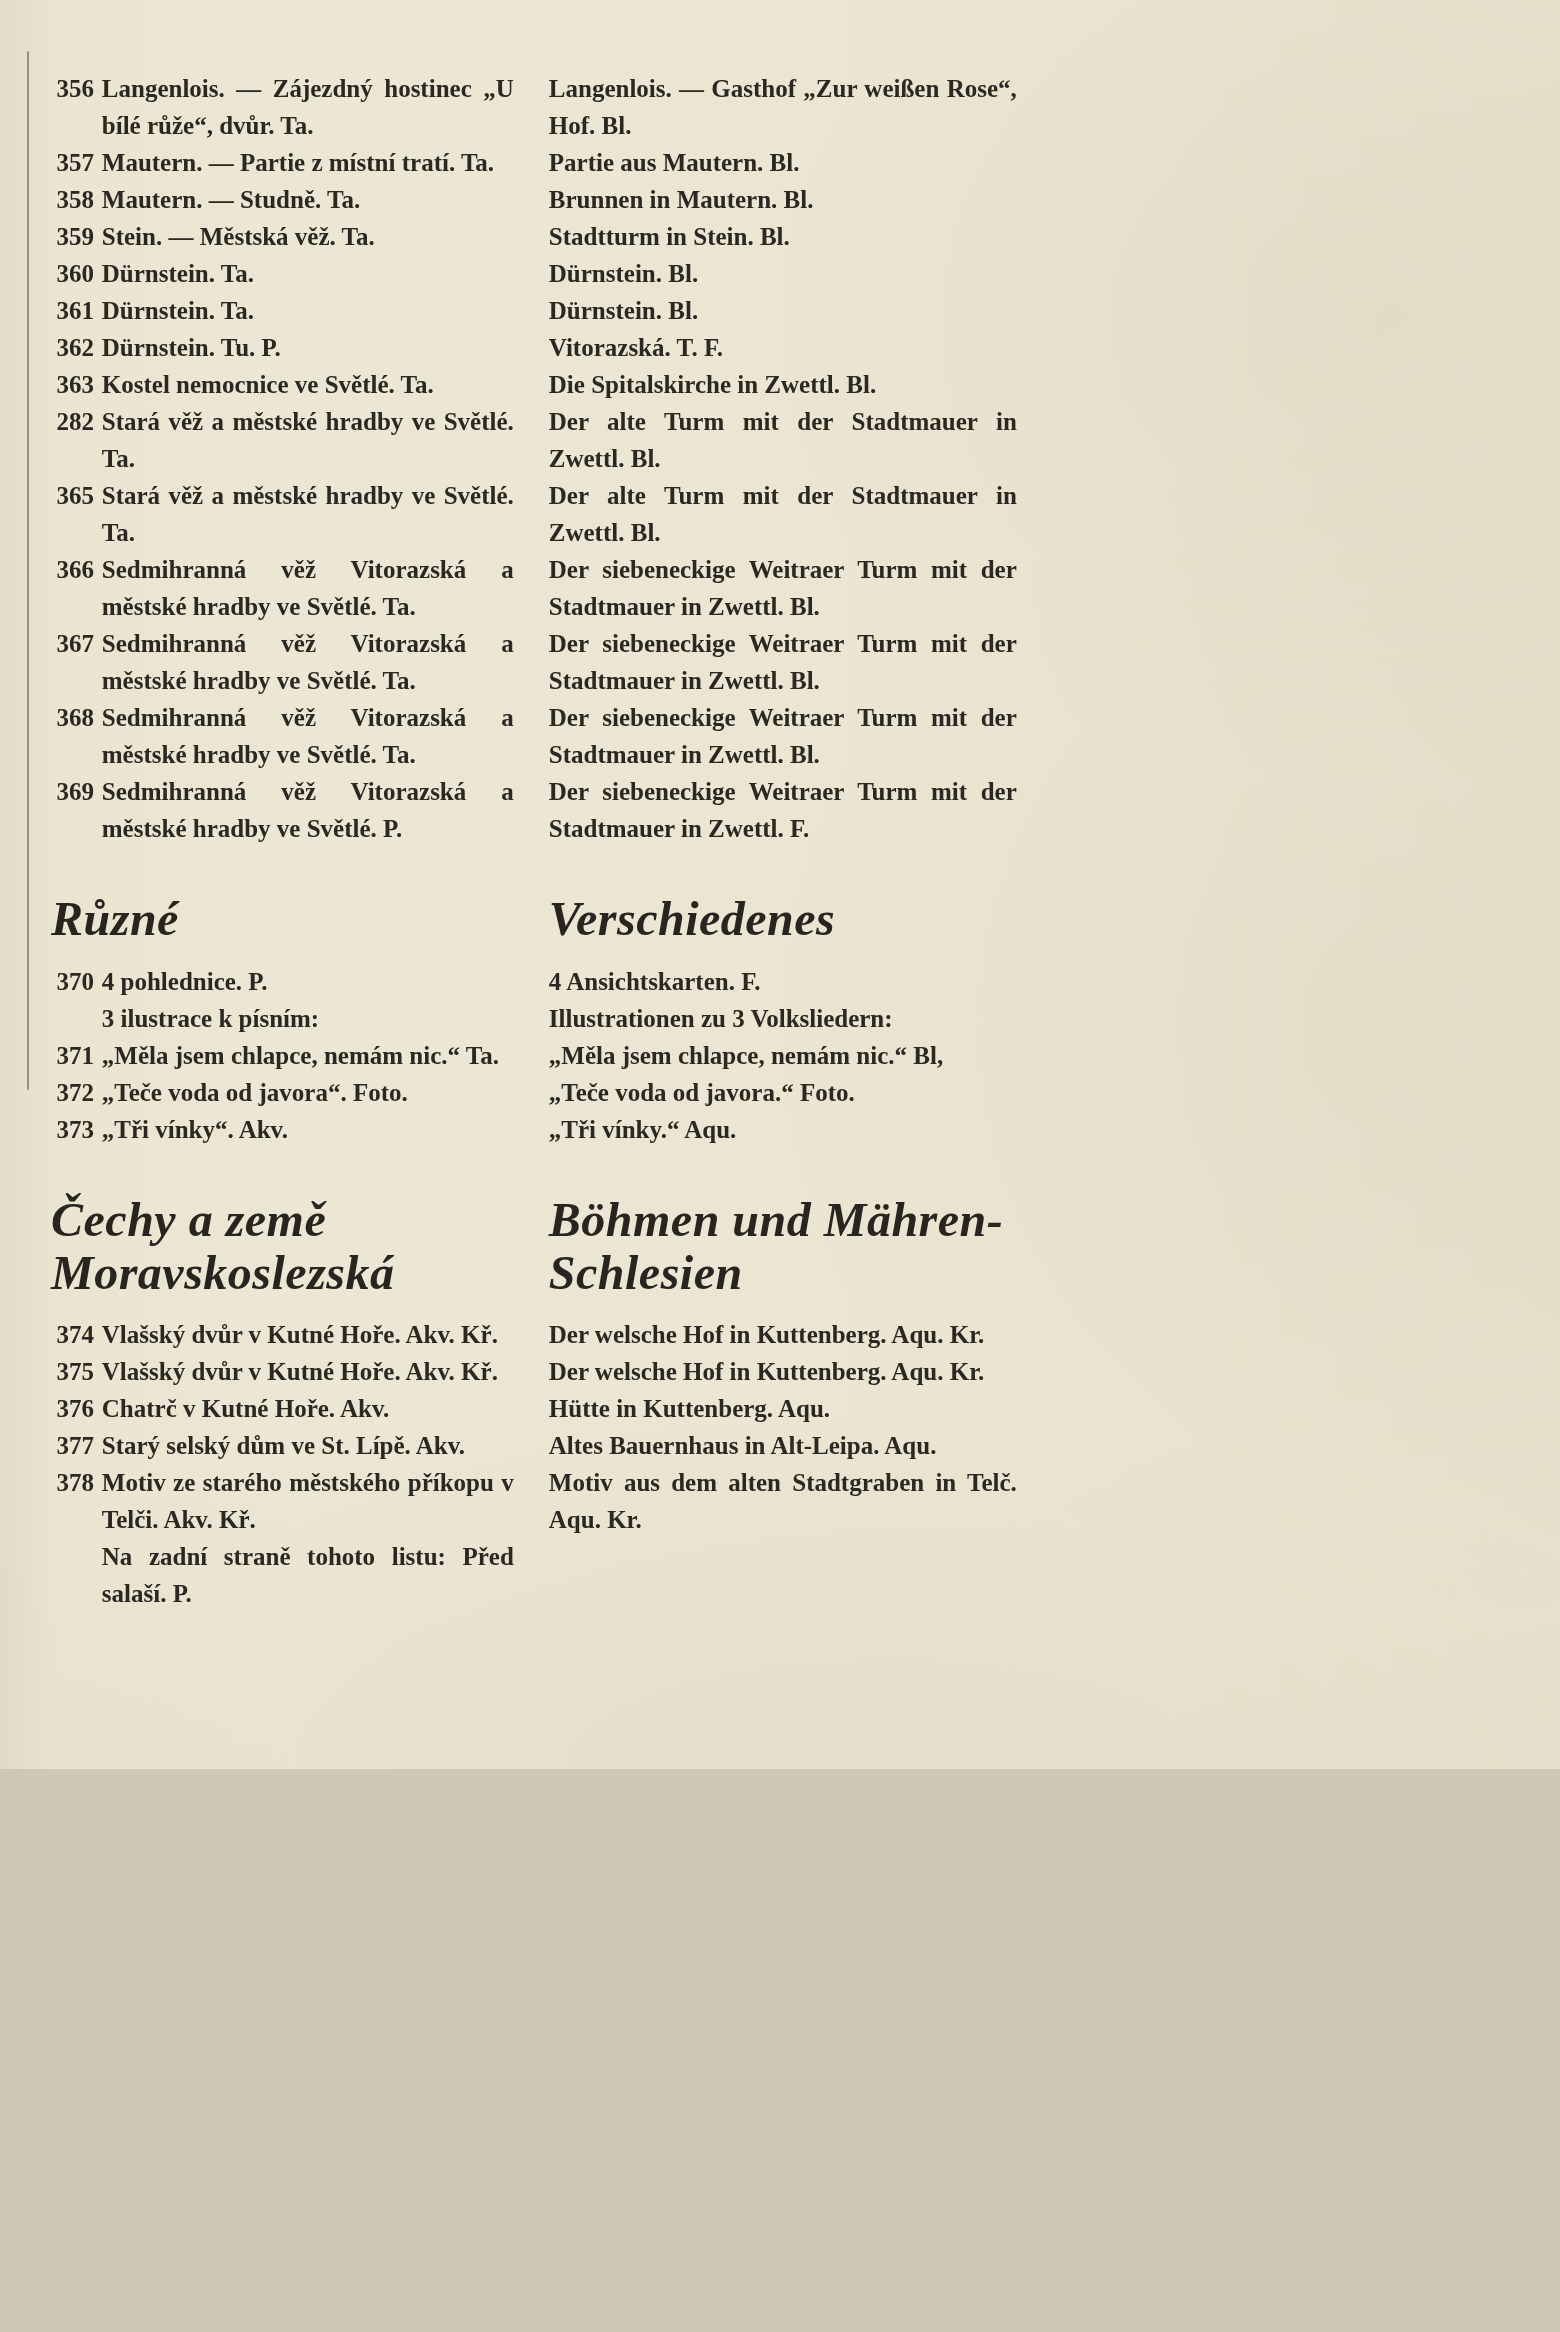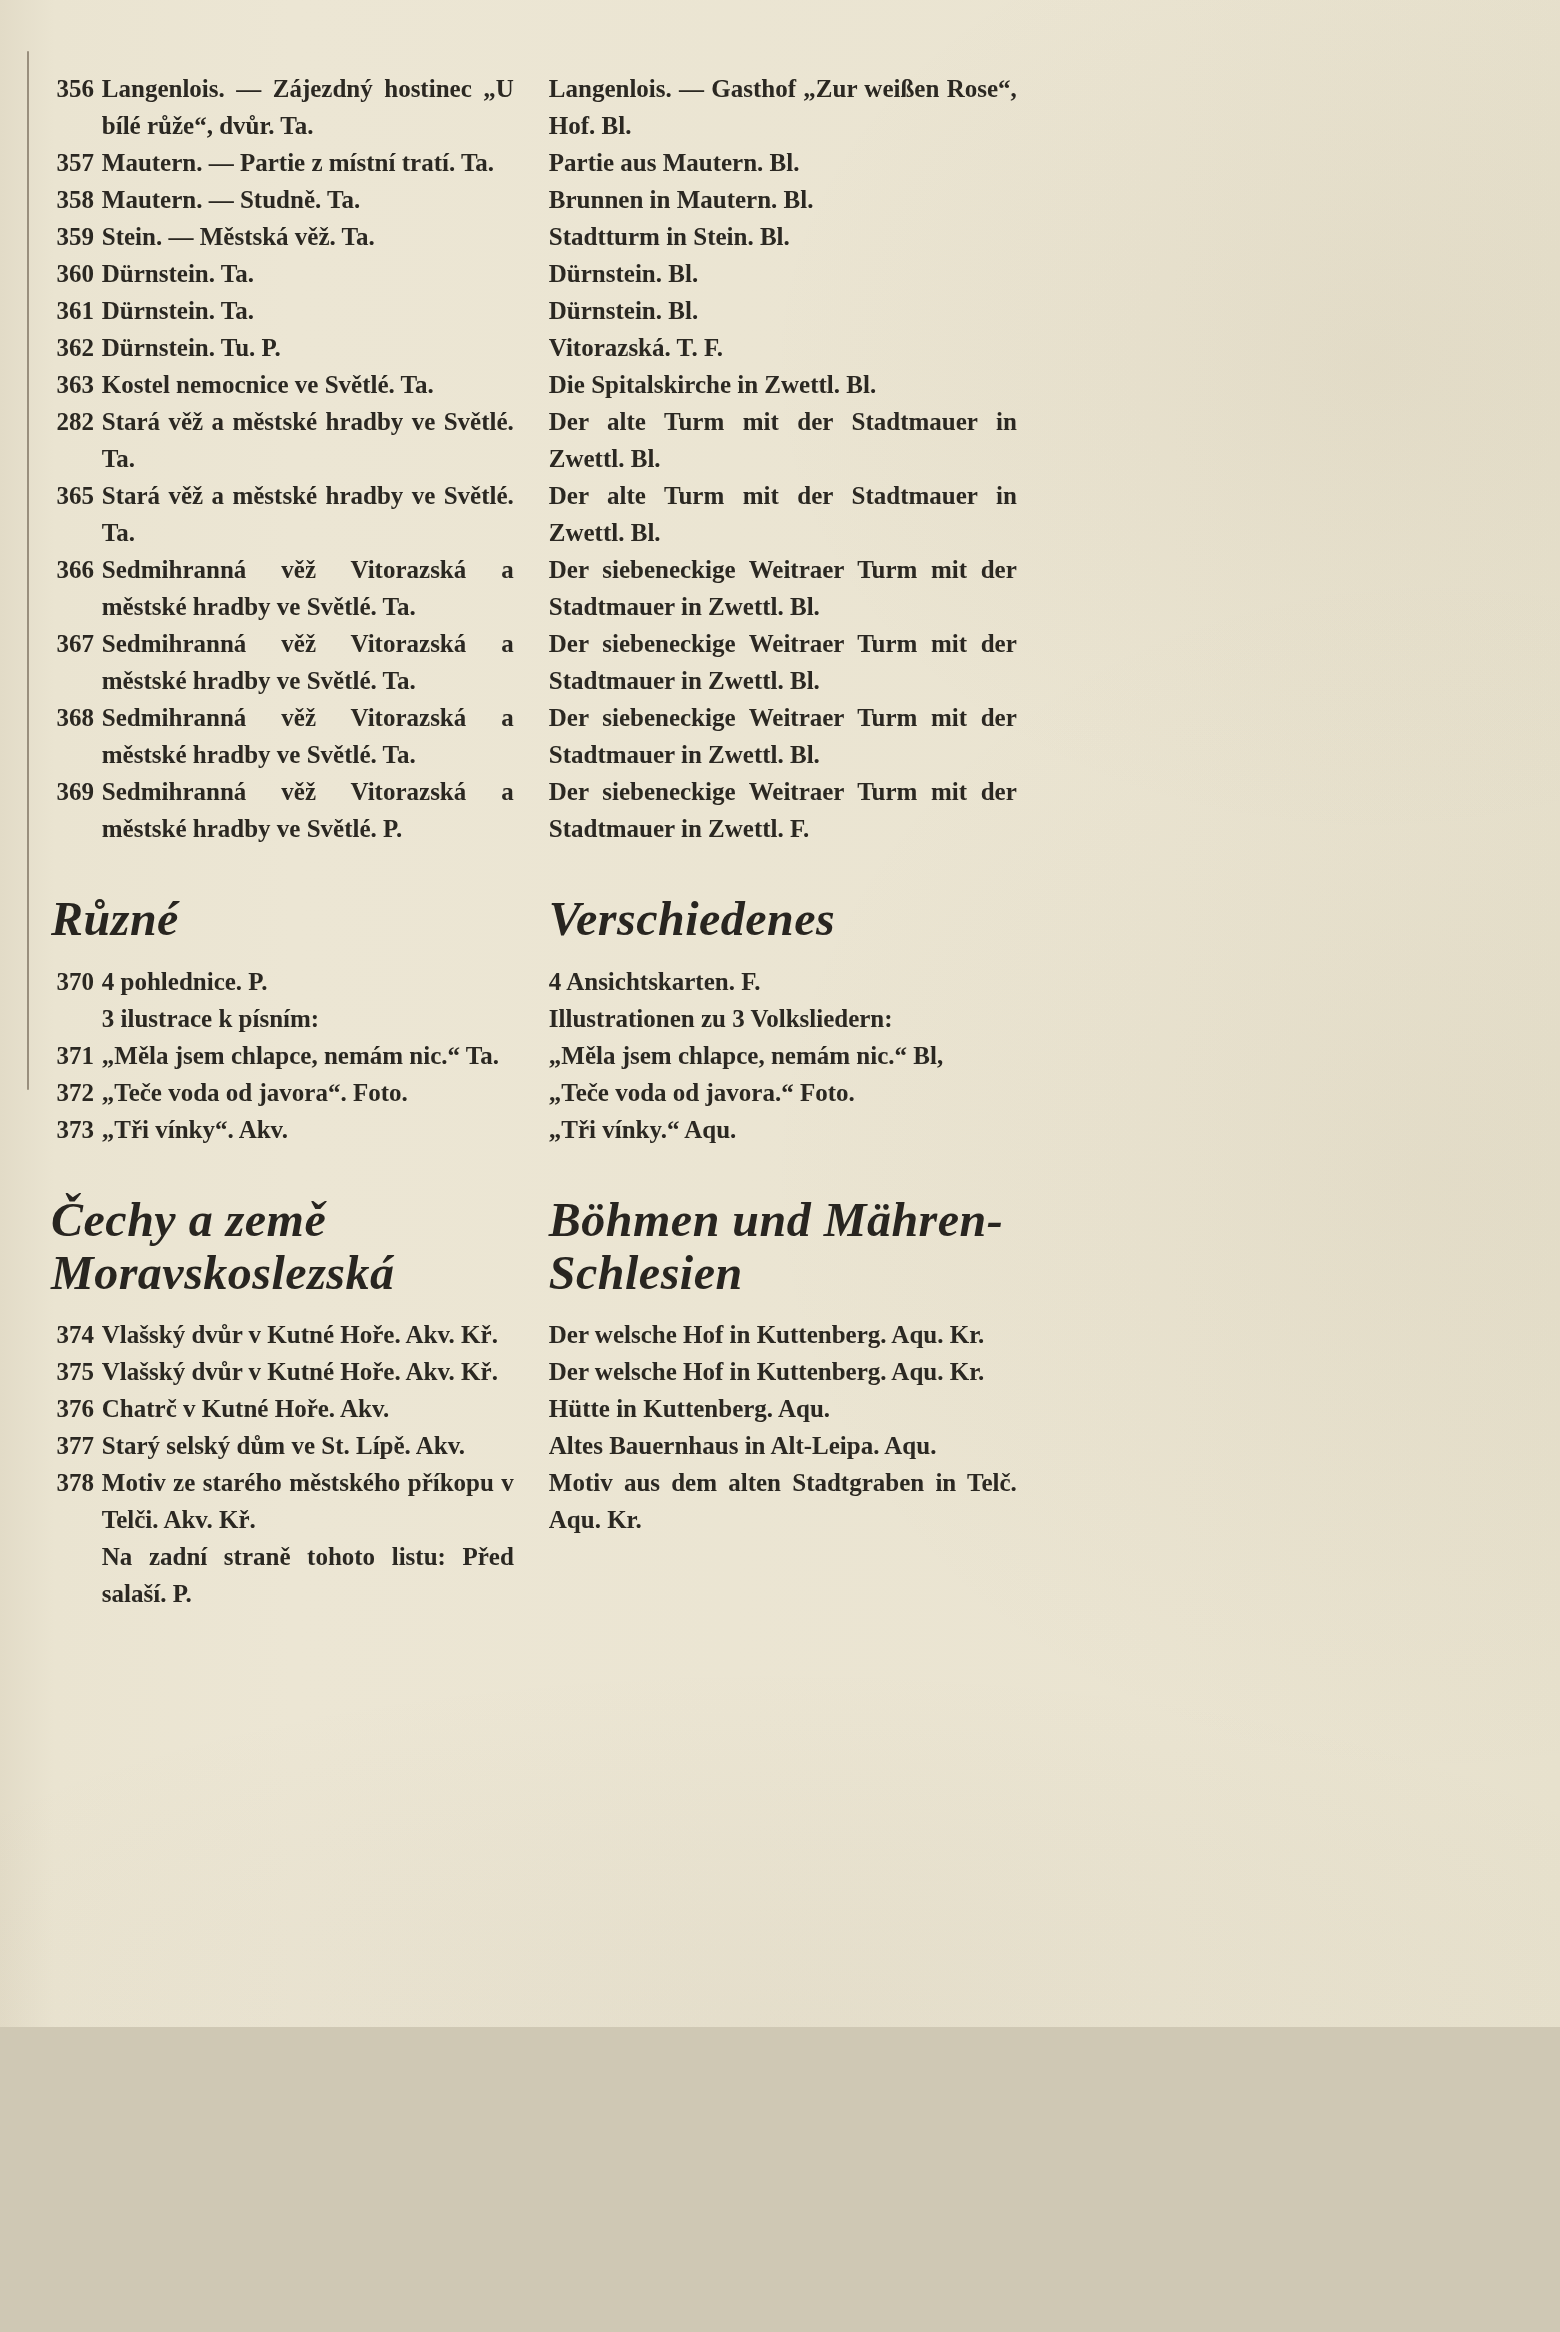--- a/index.html
+++ b/index.html
@@ -4,21 +4,21 @@
 <style>
   * { box-sizing: border-box; }
   html, body { margin: 0; padding: 0; }
   body {
     width: 1560px; height: 2333px;
     background: #cfc8b4;
     font-family: "Liberation Serif", serif;
   }
   .page {
     position: relative;
-    width: 1560px; height: 2027px;
+    width: 1560px; height: 1769px;
     overflow: hidden;
     color: #2b2822;
     background:
       radial-gradient(ellipse 878px 683px at 88% 18%, rgba(125,105,70,0.06), rgba(0,0,0,0) 70%),
       radial-gradient(ellipse 975px 878px at 92% 58%, rgba(125,105,70,0.05), rgba(0,0,0,0) 70%),
       radial-gradient(ellipse 1365px 488px at 50% 100%, rgba(110,95,65,0.05), rgba(0,0,0,0) 75%),
       linear-gradient(90deg, #e2dbc7 0px, #eae4d1 54px, #ece6d4 293px, #eae4d1 1170px, #e7e1cd 100%);
   }
   .scan-line {
     position: absolute; left: 27px; top: 51px;

